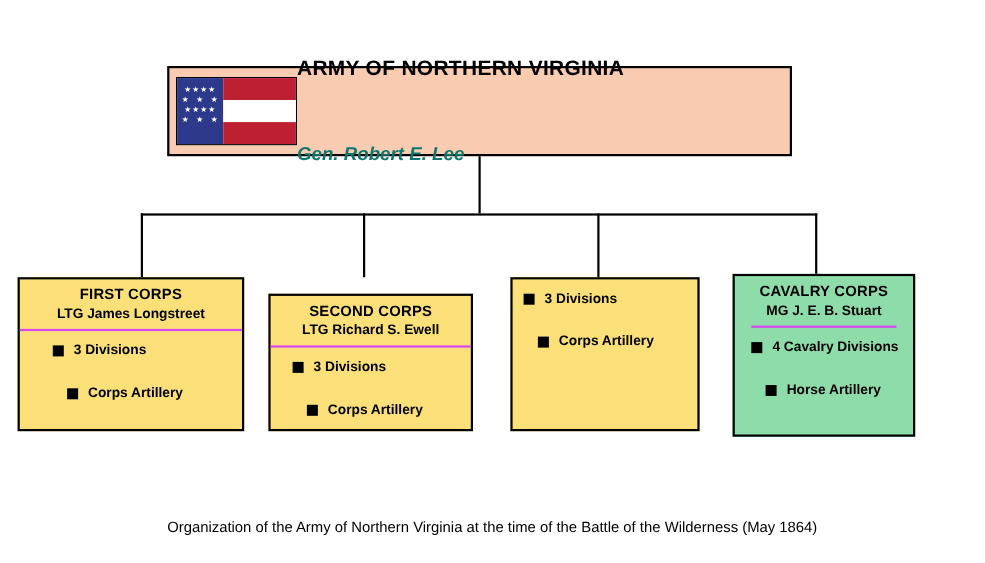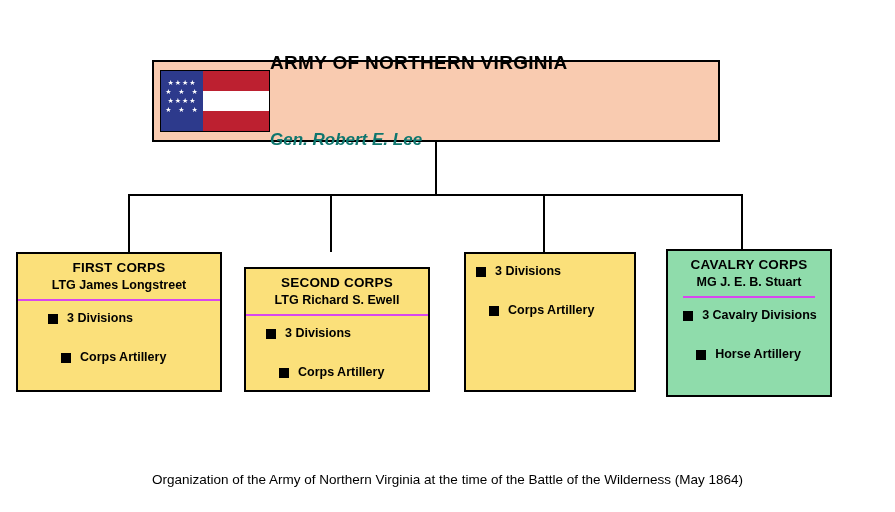--- a/index.html
+++ b/index.html
@@ -239,21 +239,21 @@
   </div>
 
   <div class="corps green" id="corps-4">
     <div class="corps-head">
       <div class="corps-name">CAVALRY CORPS</div>
       <div class="corps-cmdr">MG J. E. B. Stuart</div>
     </div>
     <div class="corps-body">
       <div class="bullet-row">
         <div class="bullet-sq"></div>
-        <div class="bullet-txt">3 Cavalry Divisions</div>
+        <div class="bullet-txt">4 Cavalry Divisions</div>
       </div>
       <div class="bullet-row">
         <div class="bullet-sq"></div>
         <div class="bullet-txt">Horse Artillery</div>
       </div>
     </div>
   </div>
 
   <div class="caption">Organization of the Army of Northern Virginia at the time of the Battle of the Wilderness (May 1864)</div>
 

